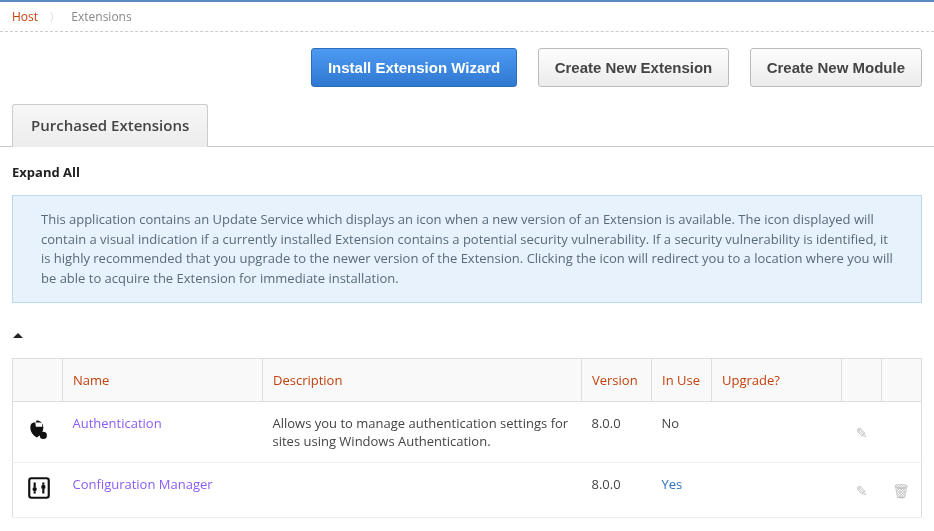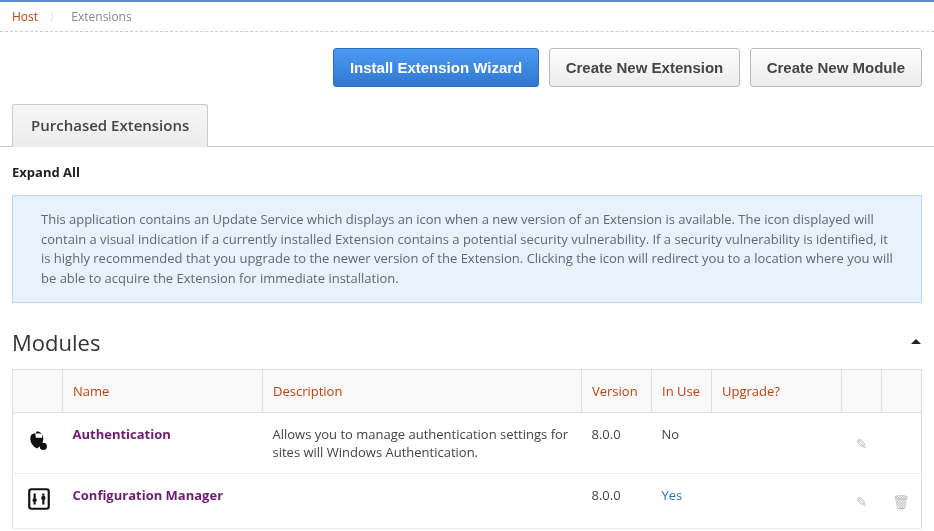--- a/index.html
+++ b/index.html
@@ -3,37 +3,37 @@
 <meta charset="utf-8">
 <style>
 * { box-sizing: border-box; margin: 0; padding: 0; }
 body { font-family: "Open Sans", Arial, sans-serif; font-size: 13px; color: #333; background: #fff; width: 934px; }
 .top-border { height: 2px; background: #5a8bc2; }
 .breadcrumb { padding: 6px 12px 4px; font-size: 12px; color: #888; }
 .breadcrumb a { color: #c2410c; text-decoration: none; }
 .breadcrumb .sep { margin: 0 8px; color: #bbb; font-size: 11px; }
 .dotted-sep { border-top: 1px dashed #ccc; margin: 2px 0 16px; }
 .action-bar { text-align: right; padding: 0 12px 16px; }
-.btn { display: inline-block; padding: 10px 16px; font-size: 15px; font-weight: 600; border: 1px solid #bbb; background: linear-gradient(#fdfdfd,#ececec); color: #444; border-radius: 3px; cursor: pointer; margin-left: 6px; text-align: center; }
+.btn { display: inline-block; padding: 10px 16px; font-size: 15px; font-weight: 600; border: 1px solid #bbb; background: linear-gradient(#fdfdfd,#ececec); color: #444; border-radius: 3px; cursor: pointer; margin-left: 17px; text-align: center; }
 .btn-primary { background: linear-gradient(#4d9af3,#2f78d2); border-color: #2b6db8; color: #fff; }
 .tabs { padding: 0 12px; border-bottom: 1px solid #ccc; }
 .tabs ul { list-style: none; display: flex; gap: 8px; }
 .tab { padding: 10px 18px 12px; font-size: 15px; font-weight: 600; border: 1px solid #ccc; border-bottom: none; background: linear-gradient(#f7f7f7,#ececec); color: #444; cursor: pointer; border-radius: 3px 3px 0 0; position: relative; top: 1px; }
 .tab.active { background: #fff; color: #222; border-bottom: 1px solid #fff; }
 .content { padding: 16px 12px 0; }
 .expand-all { font-weight: 700; color: #222; cursor: pointer; margin-bottom: 14px; display: inline-block; }
 .info-box { background: #e7f2fc; border: 1px solid #b8d9f0; color: #5a6a78; padding: 14px 28px; font-size: 13px; line-height: 1.5; }
 .section-header { display: flex; justify-content: space-between; align-items: center; margin: 24px 0 12px; }
 .section-title { font-size: 22px; font-weight: 400; color: #333; }
 .collapse-icon { font-size: 14px; cursor: pointer; }
 table { width: 100%; border-collapse: collapse; border: 1px solid #ddd; }
 th { text-align: left; padding: 12px 10px; font-weight: 400; color: #c2410c; background: #f9f9f9; border: 1px solid #ddd; font-size: 13px; }
 td { padding: 12px 10px; border: 1px solid #eee; font-size: 13px; color: #444; vertical-align: top; border-left: none; border-right: none; }
 tbody tr:first-child td { border-top: 1px solid #ddd; }
-td.name { font-weight: 700; color: #701a75; }
+td.name { font-weight: 400; color: #8b5cf6; }
 td.link a { color: #2b73c2; text-decoration: none; }
 .icon-cell { width: 50px; text-align: center; vertical-align: middle; }
 .action-cell { width: 40px; text-align: center; vertical-align: middle; }
 .pencil-icon, .trash-icon { color: #bbb; cursor: pointer; font-size: 14px; }
 th.col-icon { width: 50px; }
 th.col-name { width: 200px; }
 th.col-version { width: 70px; }
 th.col-inuse { width: 60px; }
 th.col-upgrade { width: 130px; }
 th.col-action { width: 40px; }
@@ -63,21 +63,20 @@
     <li class="tab">Purchased Extensions</li>
   </ul>
 </div>
 
 <div class="content">
   <span class="expand-all">Expand All</span>
 
   <div class="info-box">This application contains an Update Service which displays an icon when a new version of an Extension is available. The icon displayed will contain a visual indication if a currently installed Extension contains a potential security vulnerability. If a security vulnerability is identified, it is highly recommended that you upgrade to the newer version of the Extension. Clicking the icon will redirect you to a location where you will be able to acquire the Extension for immediate installation.</div>
 
   <div class="section-header">
-    <div class="section-title">Modules</div>
     <span class="collapse-icon">
       <svg width="12" height="12" viewBox="0 0 12 12">
           <path d="M1 8 L6 3 L11 8 Z" fill="#222"></path>
         </svg>
     </span>
   </div>
 
   <table>
     <thead>
       <tr>
@@ -96,21 +95,21 @@
         <td class="icon-cell">
           <span class="module-icon">
             <svg viewBox="0 0 24 24" width="26" height="26">
                 <path fill="#111" d="M10 3a5 5 0 015 5v1h3a3 3 0 010-0H6a3 3 0 010 0h3V8a5 5 0 011-5zM8 5c-3 0-4 2-4 5 0 3 2 7 6 9 4-2 6-6 6-9 0-3-1-5-4-5H8z"></path>
                 <circle cx="16" cy="17" r="3.3" fill="#111"></circle>
                 <rect x="14.7" y="14" width="2.6" height="2" fill="#111"></rect>
               </svg>
           </span>
         </td>
         <td class="name">Authentication</td>
-        <td>Allows you to manage authentication settings for sites will Windows Authentication.</td>
+        <td>Allows you to manage authentication settings for sites using Windows Authentication.</td>
         <td>8.0.0</td>
         <td>No</td>
         <td></td>
         <td class="action-cell"><span class="pencil-icon">✎</span></td>
         <td class="action-cell"><span class="trash-icon"></span></td>
       </tr>
       <tr>
         <td class="icon-cell">
           <span class="module-icon">
             <svg viewBox="0 0 24 24" width="26" height="26">

